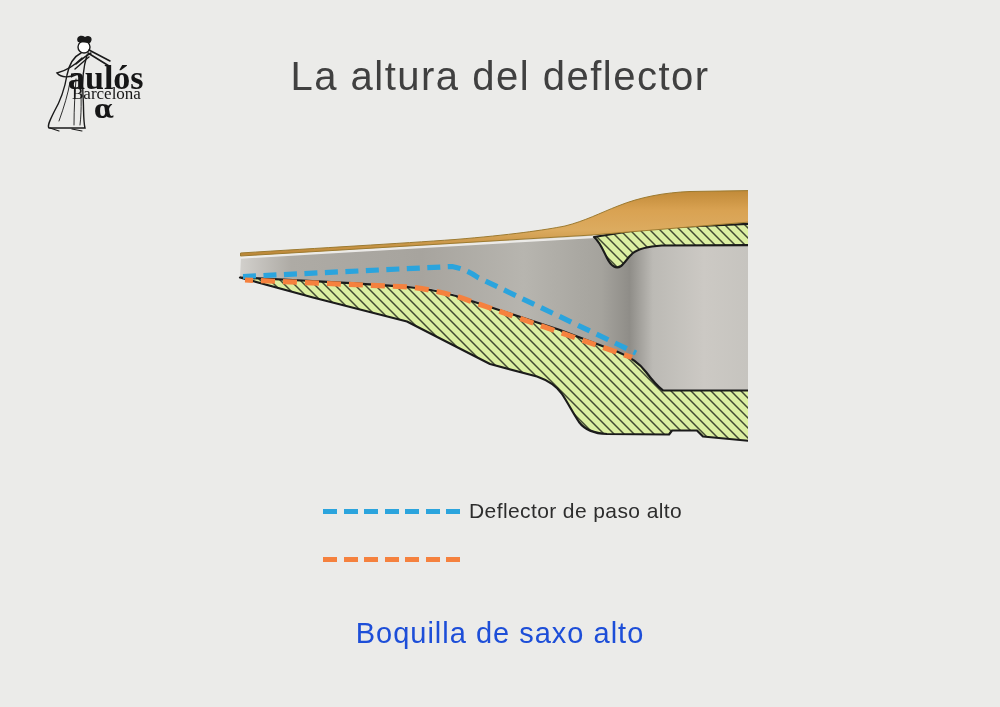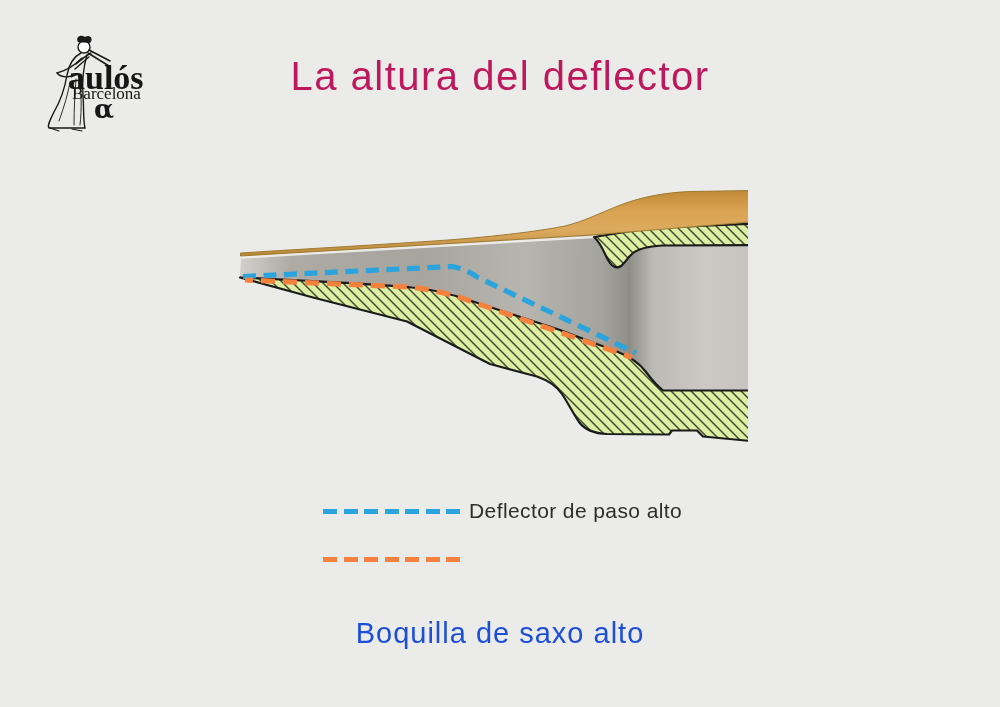--- a/index.html
+++ b/index.html
@@ -30,21 +30,21 @@
     position:absolute;left:64px;top:68px;
     font-family:"DejaVu Serif", serif;
     font-size:26px;font-weight:700;color:#161616;
   }
 
   
   .title{
     position:absolute;left:0;right:0;top:54px;
     text-align:center;
     font-size:40px;font-weight:400;letter-spacing:1.5px;
-    color:#be185d;
+    color:#404040;
   }
 
   
   .diagram{position:absolute;left:230px;top:180px;width:530px;height:270px;}
 
   
   .legend{position:absolute;left:323px;top:498px;width:420px;}
   .legend-row{position:relative;height:28px;margin-bottom:20px;text-align:right;}
   .legend-line{
     position:absolute;left:0;top:11px;width:138px;height:5px;

